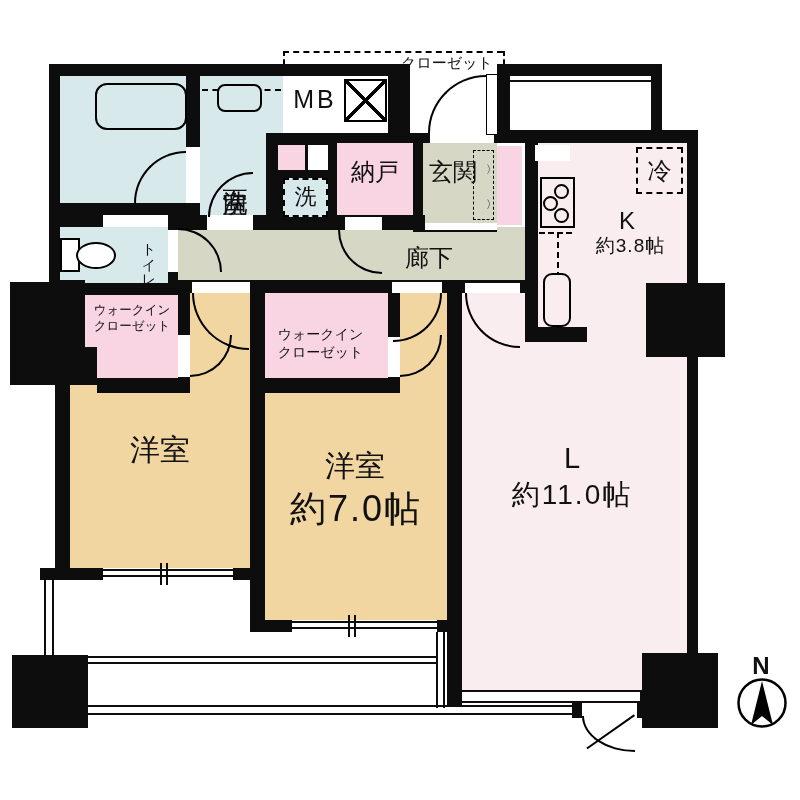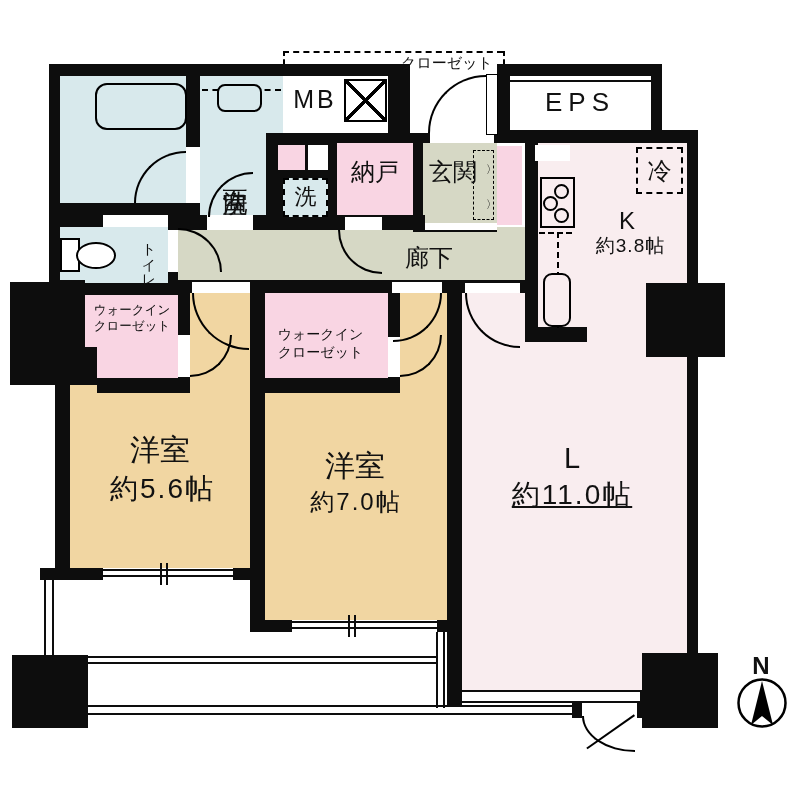--- a/index.html
+++ b/index.html
@@ -172,38 +172,36 @@
   <div class="lbl" style="left:486px;top:198px;font-size:11px;">〉</div>
 
   <div class="abs" style="left:283px;top:51px;width:220px;height:0;border-top:2px dashed #000;"></div>
   <div class="abs" style="left:503px;top:51px;width:0;height:13px;border-left:2px dashed #000;"></div>
   <div class="abs" style="left:283px;top:51px;width:0;height:13px;border-left:2px dashed #000;"></div>
 
   <div class="lbl vert" style="left:221px;top:120px;height:100px;font-size:25px;">洗面室</div>
   <div class="lbl vert" style="left:141px;top:229px;height:56px;font-size:14px;">トイレ</div>
   <div class="lbl" style="left:286px;top:86px;width:58px;font-size:25px;letter-spacing:3px;">MB</div>
   <div class="lbl" style="left:398px;top:55px;width:98px;font-size:15px;">クローゼット</div>
-  <div class="lbl" style="left:530px;top:88px;width:100px;font-size:26px;letter-spacing:6px;">EPS</div>
   <div class="lbl" style="left:346px;top:159px;width:58px;font-size:24px;">納戸</div>
   <div class="lbl" style="left:425px;top:159px;width:56px;font-size:24px;">玄関</div>
   <div class="lbl" style="left:293px;top:185px;width:25px;font-size:22px;">洗</div>
   <div class="lbl" style="left:647px;top:158px;width:25px;font-size:24px;">冷</div>
   <div class="lbl" style="left:602px;top:208px;width:50px;font-size:24px;">K</div>
   <div class="lbl" style="left:578px;top:236px;width:105px;font-size:19px;letter-spacing:1px;">約3.8帖</div>
   <div class="lbl" style="left:400px;top:245px;width:58px;font-size:24px;">廊下</div>
   <div class="lbl" style="left:92px;top:304px;width:80px;font-size:12.5px;">ウォークイン</div>
   <div class="lbl" style="left:92px;top:320px;width:80px;font-size:12.5px;">クローゼット</div>
   <div class="lbl" style="left:272px;top:327px;width:97px;font-size:14px;">ウォークイン</div>
   <div class="lbl" style="left:272px;top:345px;width:97px;font-size:14px;">クローゼット</div>
   <div class="lbl" style="left:110px;top:433px;width:100px;font-size:30px;">洋室</div>
-  <div class="lbl" style="left:85px;top:474px;width:155px;font-size:28px;letter-spacing:2px;">約5.6帖</div>
   <div class="lbl" style="left:305px;top:449px;width:100px;font-size:30px;">洋室</div>
-  <div class="lbl" style="left:280px;top:489px;width:152px;font-size:24px;letter-spacing:2px;">約7.0帖</div>
+  <div class="lbl" style="left:280px;top:489px;width:152px;font-size:36px;letter-spacing:2px;">約7.0帖</div>
   <div class="lbl" style="left:547px;top:443px;width:50px;font-size:29px;">L</div>
-  <div class="lbl" style="left:482px;top:480px;width:180px;font-size:28px;letter-spacing:2px;text-decoration:underline;">約11.0帖</div>
+  <div class="lbl" style="left:482px;top:480px;width:180px;font-size:28px;letter-spacing:2px;">約11.0帖</div>
 
   <div class="lbl" style="left:741px;top:653px;width:40px;font-size:24px;font-weight:bold;">N</div>
   <svg class="abs" style="left:735px;top:676px;" width="54" height="54" viewBox="0 0 54 54">
     <circle cx="27" cy="27" r="23.5" fill="#ffffff" stroke="#000" stroke-width="2.5"></circle>
     <polygon points="27,5 38,49 27,40 16,49" fill="#000"></polygon>
   </svg>
 
 </div>
 
 </body></html>

